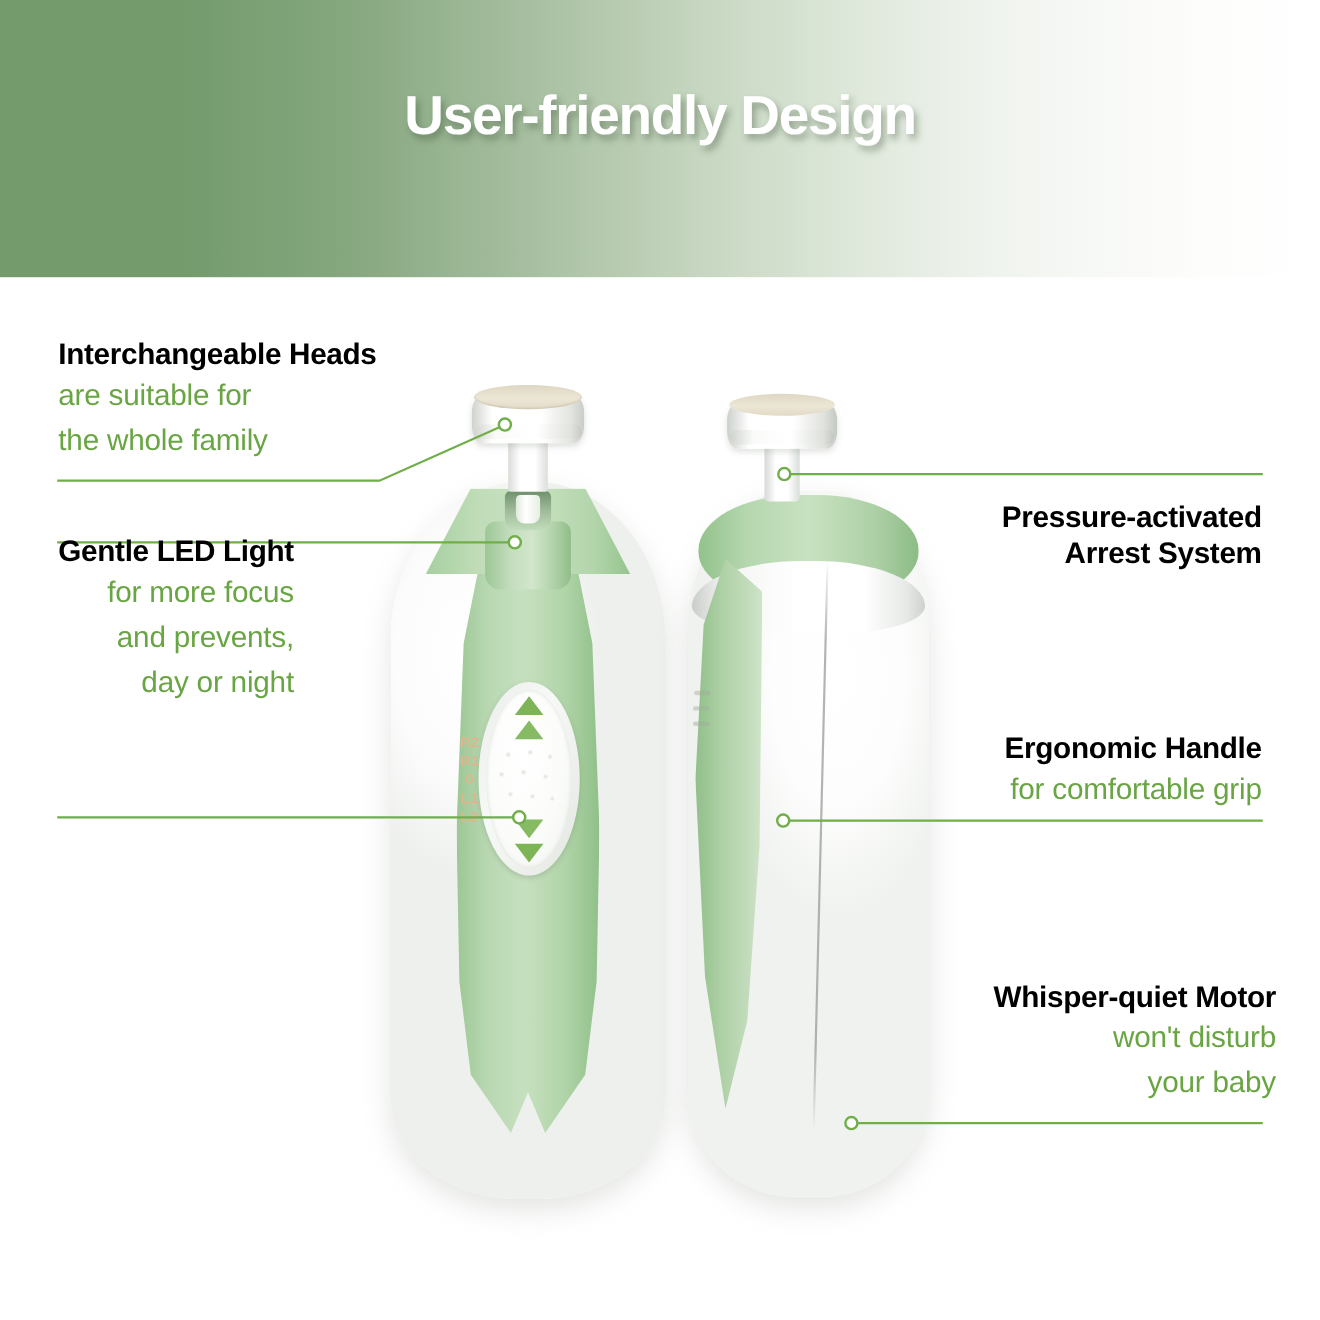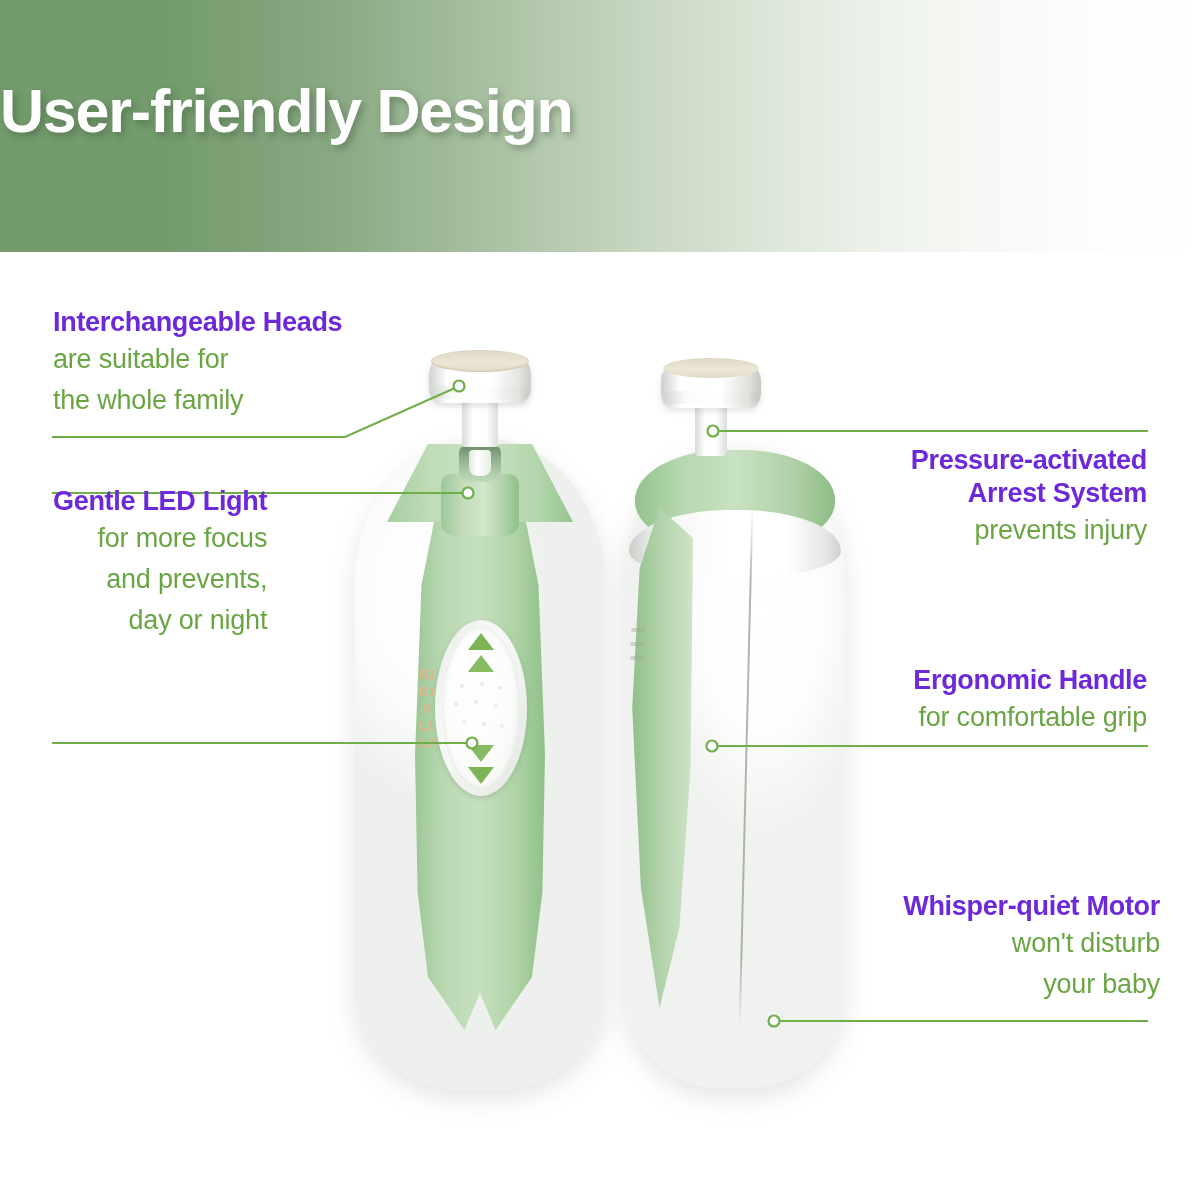--- a/index.html
+++ b/index.html
@@ -33,34 +33,34 @@
         #dde7d9 64%,
         #eef2ec 74%,
         #f7f9f6 83%,
         #fdfdfc 91%,
         #ffffff 100%);
   }
   #page-title {
     position: absolute;
     left: 0; top: 76px;
     width: 1200px;
-    text-align: left;
-    font-size: 61px;
+    text-align: center;
+    font-size: 50px;
     font-weight: bold;
     color: #ffffff;
     letter-spacing: -1.2px;
     text-shadow: 3px 4px 7px rgba(60,80,55,0.42);
     white-space: nowrap;
   }
 
   
   .callout { position: absolute; }
   .callout .c-title {
     font-weight: bold;
-    color: #6d28d9;
+    color: #000000;
     font-size: 27px;
     line-height: 33px;
     letter-spacing: -0.3px;
     white-space: nowrap;
   }
   .callout .c-body {
     color: #6aa544;
     font-size: 27px;
     line-height: 41px;
     letter-spacing: -0.2px;
@@ -367,24 +367,23 @@
   </div>
 
   <div class="callout" style="left:53px; top:485px;text-align:right;">
     <div class="c-title">Gentle LED Light</div>
     <div class="c-body">for more focus</div>
     <div class="c-body">and prevents,</div>
     <div class="c-body">day or night</div>
   </div>
 
 
-  <div class="callout right" style="right:53px; top:444px;">
+  <div class="callout right" style="right:53px; top:454px;">
     <div class="c-title">Pressure-activated</div>
     <div class="c-title">Arrest System</div>
-    <div class="c-body">prevents injury</div>
   </div>
 
   <div class="callout right" style="right:53px; top:664px;">
     <div class="c-title">Ergonomic Handle</div>
     <div class="c-body">for comfortable grip</div>
   </div>
 
   <div class="callout right" style="right:40px; top:890px;">
     <div class="c-title">Whisper-quiet Motor</div>
     <div class="c-body">won't disturb</div>

